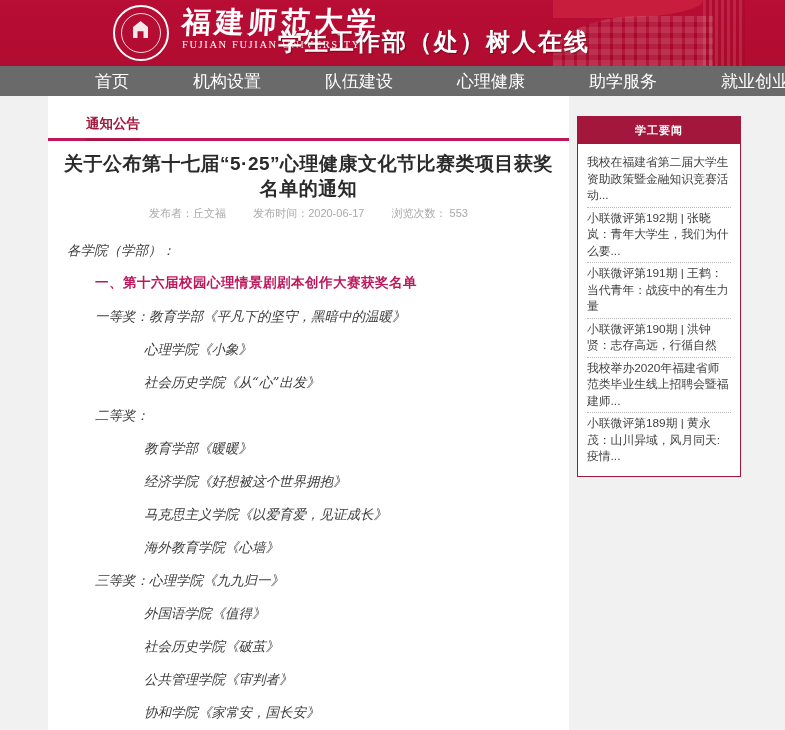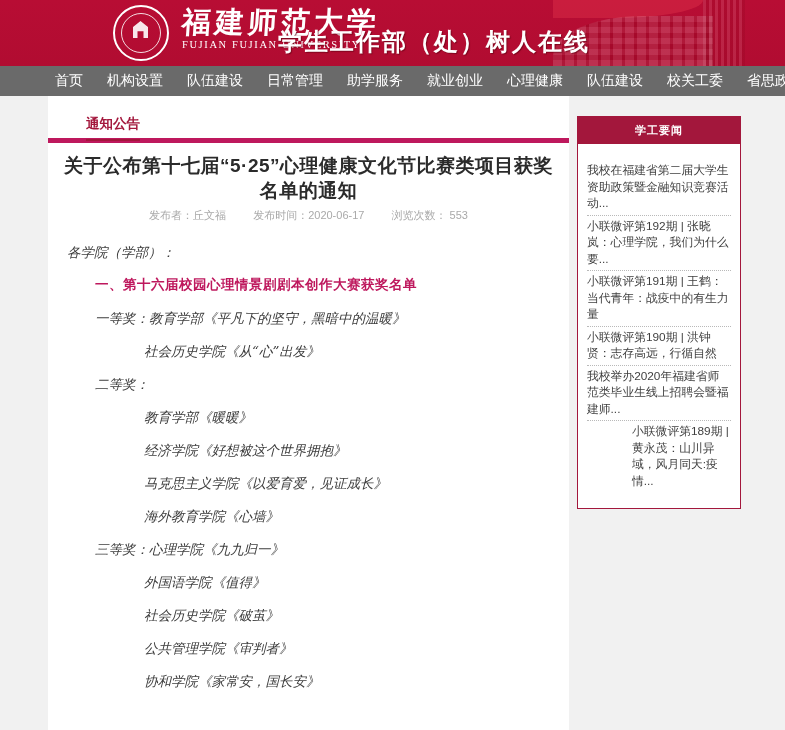--- a/index.html
+++ b/index.html
@@ -64,29 +64,29 @@
     font-family:"DejaVu Sans","Liberation Sans",sans-serif;
     text-shadow:1px 1px 1px rgba(90,0,15,.6);
     white-space:nowrap;
   }
   
   .nav{
     position:relative;width:785px;height:30px;background:#6a6a6a;
     display:flex;align-items:center;padding-left:55px;box-sizing:border-box;gap:24px;
   }
   .nav a{
-    color:#fff;font-size:14px;text-decoration:none;white-space:nowrap;cursor:pointer;
+    color:#fff;font-size:17px;text-decoration:none;white-space:nowrap;cursor:pointer;margin-left:40px;
   }
   
   .content{
     position:absolute;left:48px;top:96px;width:521px;height:634px;
     background:#fff;box-sizing:border-box;padding:18px 0 0 0;overflow:hidden;
   }
   .tabrow{
-    border-bottom:5px solid #be185d;padding-left:38px;height:24px;
+    border-bottom:3px solid #be185d;padding-left:38px;height:24px;
   }
   .tab{
     display:inline-block;color:#a3173c;font-weight:bold;font-size:13.5px;
     padding-bottom:6px;border-bottom:2px solid #a3173c;cursor:pointer;
   }
   h1.title{
     margin:10px 14px 0 14px;text-align:center;
     font-size:19px;line-height:25px;color:#2b2b2b;font-weight:bold;
     letter-spacing:.5px;
   }
@@ -113,26 +113,26 @@
   
   .sidebar{
     position:absolute;left:577px;top:116px;width:164px;
     background:#fff;border:1.5px solid #a3173c;box-sizing:border-box;
   }
   .sb-header{
     background:#a3173c;color:#fff;text-align:center;
     font-size:11px;font-weight:bold;height:27px;line-height:27px;
     letter-spacing:1px;
   }
-  .sb-list{list-style:none;margin:0;padding:16px 9px;}
+  .sb-list{list-style:none;margin:0;padding:8px 9px;}
   .sb-list li{
     font-size:11.8px;line-height:16.5px;color:#3f3f3f;
     padding:2px 0 3px 0;border-bottom:1px dotted #b9b9b9;cursor:pointer;
   }
-  .sb-list li:last-child{border-bottom:none;margin-left:45px;}
+  .sb-list li:last-child{border-bottom:none;}
 </style>
 </head>
 <body>
 
 <header class="banner">
   <div class="building">
     <div class="sky"></div>
     <div class="facade"></div>
     <div class="tower"></div>
   </div>
@@ -144,21 +144,21 @@
     <div class="uni-cn">福建师范大学</div>
     <div class="uni-en">FUJIAN FUJIAN UNIVERSITY</div>
   </div>
   <div class="site-title">学生工作部（处）树人在线</div>
 </header>
 
 <nav class="nav">
   <a>首页</a>
   <a>机构设置</a>
   <a>队伍建设</a>
-  <a>日常管理</a>
+  <a>心理健康</a>
   <a>助学服务</a>
   <a>就业创业</a>
   <a>心理健康</a>
   <a>队伍建设</a>
   <a>校关工委</a>
   <a>省思政研究会</a>
 
 </nav>
 
 <section class="content">
@@ -168,38 +168,39 @@
   <h1 class="title">关于公布第十七届“5·25”心理健康文化节比赛类项目获奖名单的通知</h1>
   <div class="meta">
     <span>发布者：丘文福</span>
     <span>发布时间：2020-06-17</span>
     <span>浏览次数： 553</span>
   </div>
   <div class="article">
     <p>各学院（学部）：</p>
     <p class="aw-heading">一、第十六届校园心理情景剧剧本创作大赛获奖名单</p>
     <p class="aw-lv1">一等奖：教育学部《平凡下的坚守，黑暗中的温暖》</p>
+    <p class="aw-lv2">心理学院《小象》</p>
     <p class="aw-lv2">社会历史学院《从“心”出发》</p>
     <p class="aw-lv1">二等奖：</p>
     <p class="aw-lv2">教育学部《暖暖》</p>
     <p class="aw-lv2">经济学院《好想被这个世界拥抱》</p>
     <p class="aw-lv2">马克思主义学院《以爱育爱，见证成长》</p>
     <p class="aw-lv2">海外教育学院《心墙》</p>
     <p class="aw-lv1">三等奖：心理学院《九九归一》</p>
     <p class="aw-lv2">外国语学院《值得》</p>
     <p class="aw-lv2">社会历史学院《破茧》</p>
     <p class="aw-lv2">公共管理学院《审判者》</p>
     <p class="aw-lv2">协和学院《家常安，国长安》</p>
 
   </div>
 </section>
 
 <aside class="sidebar">
   <div class="sb-header">学工要闻</div>
   <ul class="sb-list">
     <li>我校在福建省第二届大学生资助政策暨金融知识竞赛活动...</li>
-    <li>小联微评第192期 | 张晓岚：心理学院，我们为什么要...</li>
+    <li>小联微评第192期 | 张晓岚：青年大学生，我们为什么要...</li>
     <li>小联微评第191期 | 王鹤：当代青年：战疫中的有生力量</li>
     <li>小联微评第190期 | 洪钟贤：志存高远，行循自然</li>
     <li>我校举办2020年福建省师范类毕业生线上招聘会暨福建师...</li>
     <li>小联微评第189期 | 黄永茂：山川异域，风月同天:疫情...</li>
   </ul>
 </aside>
 
 </body></html>

